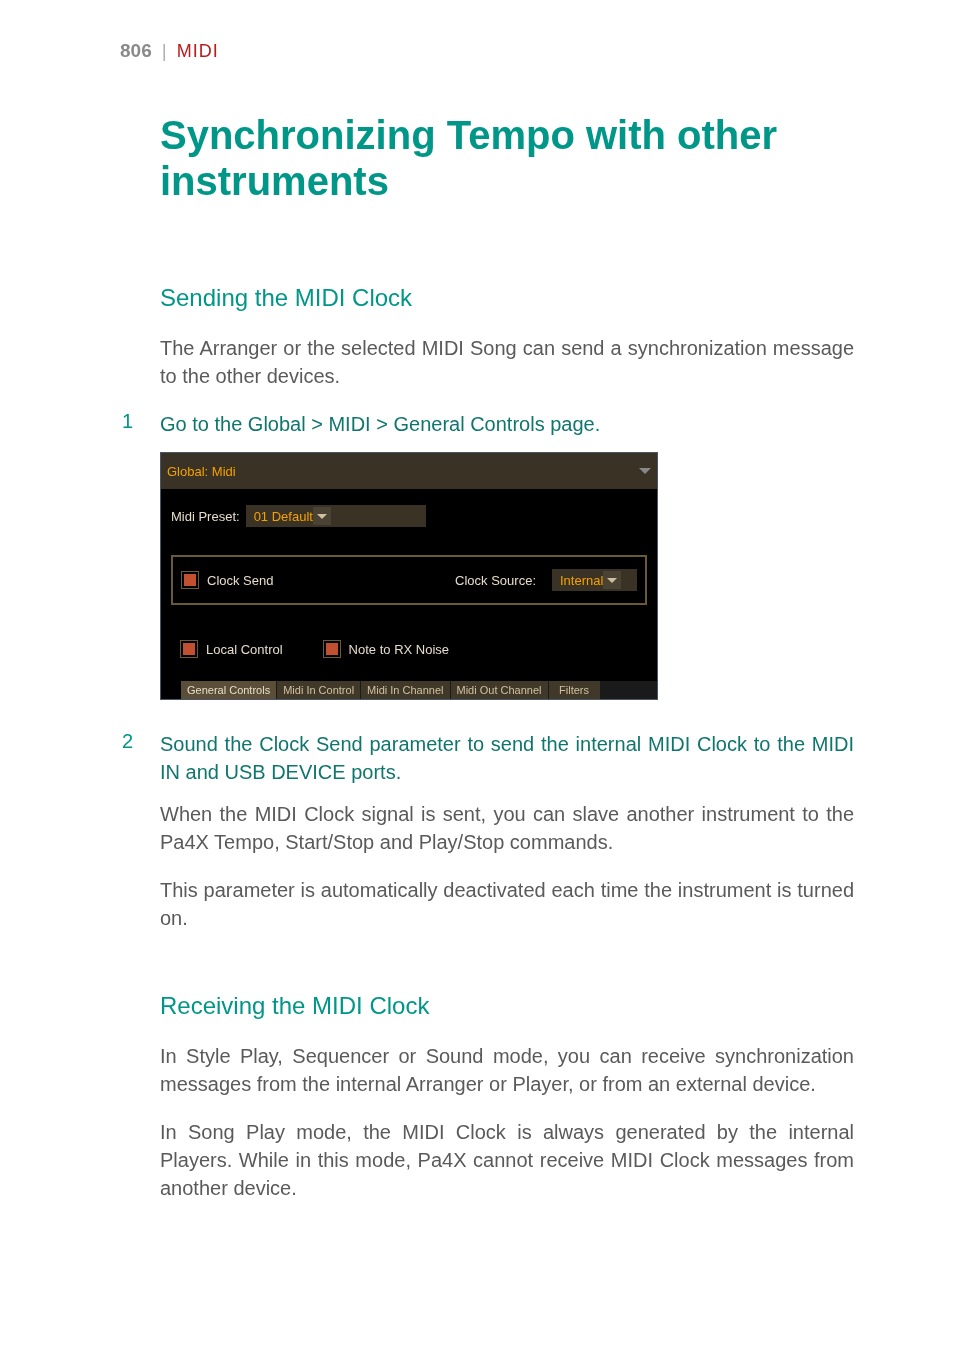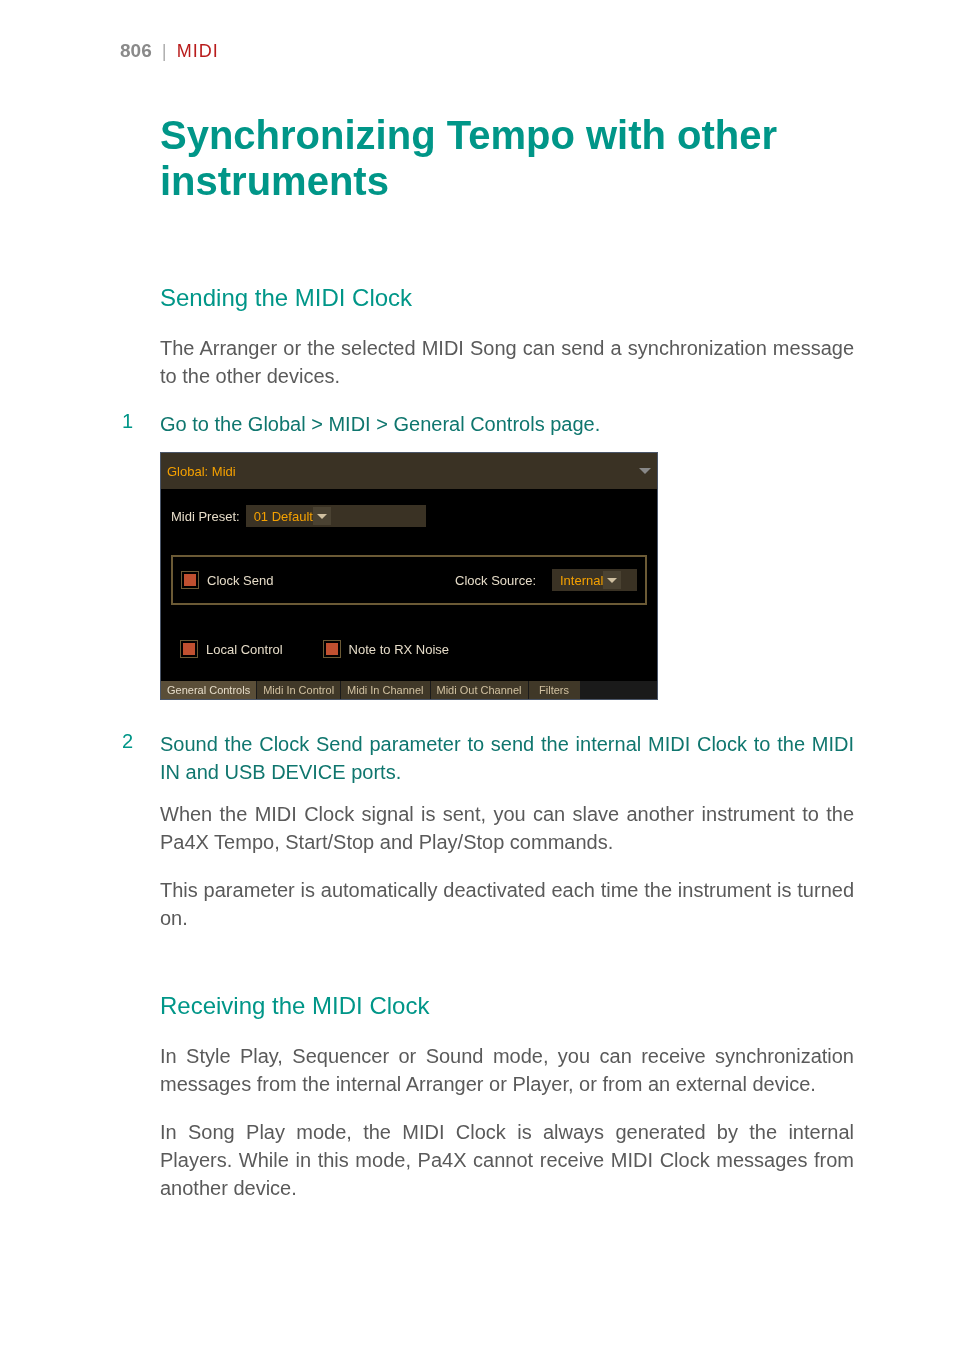--- a/index.html
+++ b/index.html
@@ -28,21 +28,21 @@
   .ui-label { color:#e6dcc8; font-size:13px; }
   .ui-select { background:#3a3224; height:22px; display:flex; align-items:center; padding:0 8px; color:#f5a100; font-size:13px; min-width:180px; justify-content:flex-start; }
   .ui-select.small { min-width:85px; }
   .ui-select .arrowbox { background:#4a4232; width:18px; height:18px; margin-right:-6px; display:flex; align-items:center; justify-content:center; }
   .ui-select .arrowbox .tri { width:0;height:0;border-left:5px solid transparent;border-right:5px solid transparent;border-top:5px solid #d0c0a0; }
   .ui-row2 { display:flex; align-items:center; gap:16px; border:2px solid #6b5a35; padding:12px 8px; margin-bottom:22px; }
   .ui-row3 { display:flex; align-items:flex-start; gap:40px; padding:12px 8px; margin-bottom:10px; border:1px solid transparent;}
   .chk { display:flex; align-items:center; gap:8px; }
   .chkbox { width:18px; height:18px; background:#000; border:1px solid #6b5a35; position:relative; }
   .chkbox.checked::after { content:""; position:absolute; left:2px; top:2px; width:12px; height:12px; background:#c05030; }
-  .tabs { display:flex; background:#1a1a1a; }
+  .tabs { display:flex; background:#1a1a1a;margin-left:20px; }
   .tab { background:#403828; color:#d0c0a0; font-size:11px; line-height:1.1; padding:3px 6px; border-right:1px solid #1a1a1a; text-align:center; min-width:52px; display:flex; align-items:center; justify-content:center; }
   .tab.active { background:#5a4e38; color:#e6dcc8; }
 </style>
 </head>
 <body>
 
 <div class="page">
 
   <div class="header">
     <span class="page-num">806</span>

